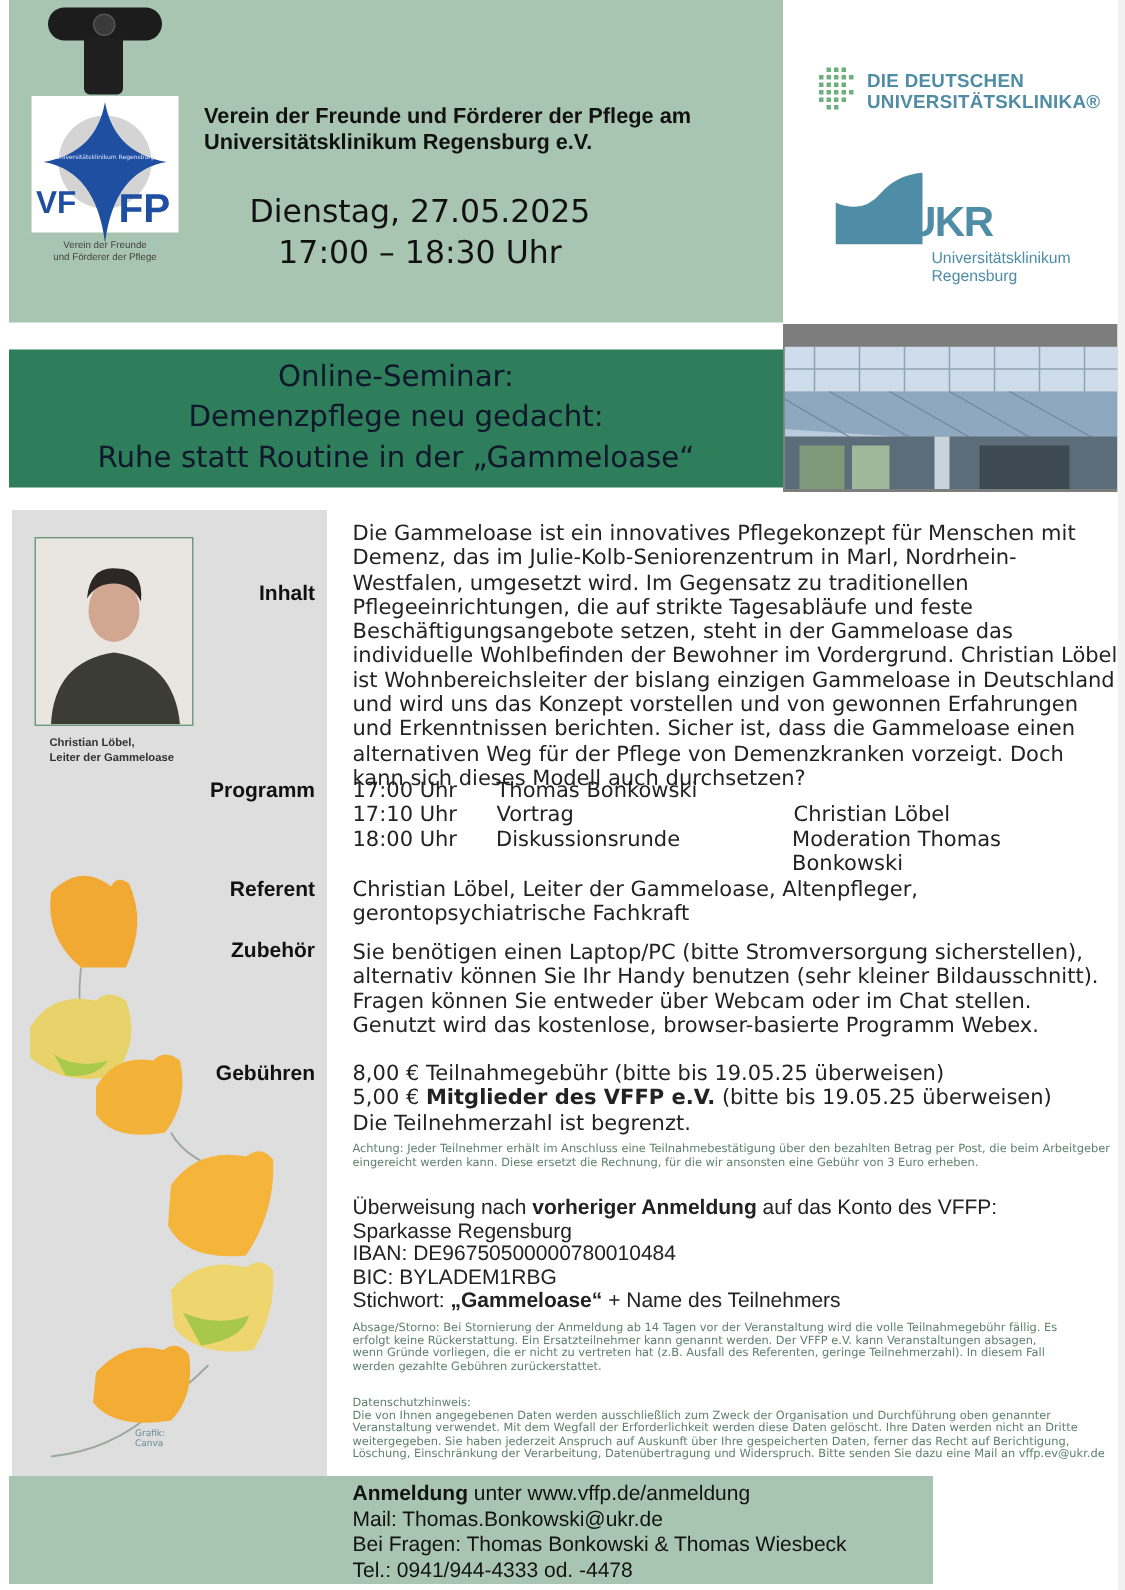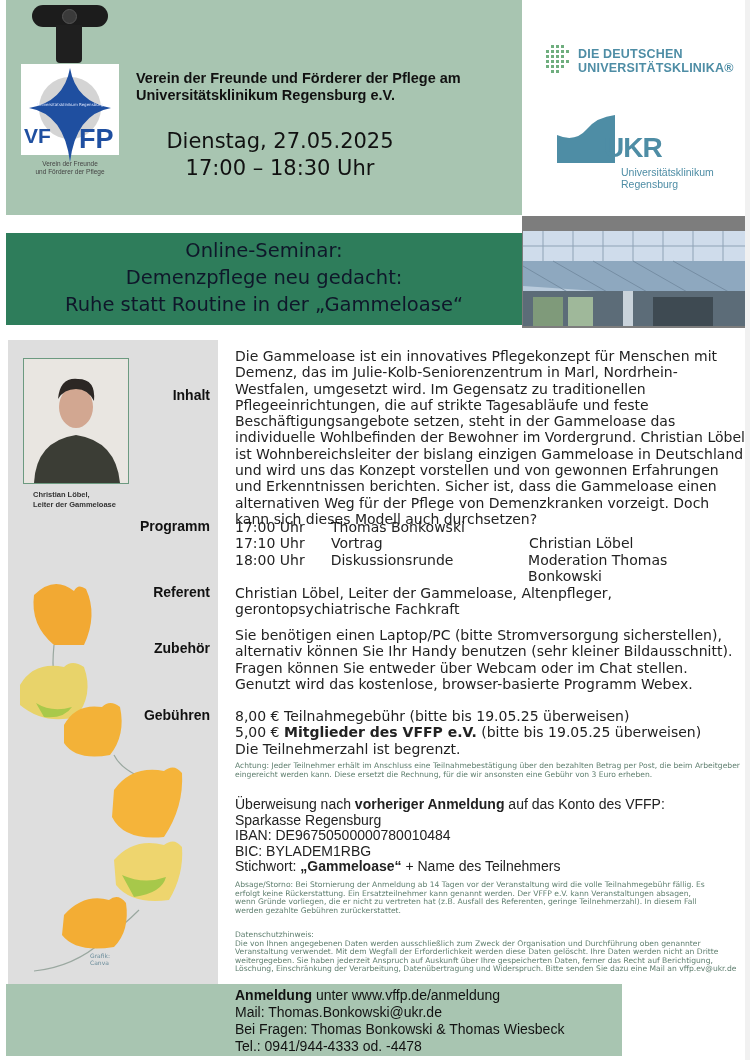--- a/index.html
+++ b/index.html
@@ -179,21 +179,21 @@
   <path d="M50 340 Q70 318 95 325 Q104 318 112 328 Q116 356 100 372 Q62 378 48 360 Z" fill="#f3ad34"></path>
 </svg>
 <div class="abs grafik">
   <div>Grafik:</div>
   <div>Canva</div>
 </div>
 
 <div class="abs label" style="top:345px;margin-top:42px;">Inhalt</div>
 <div class="abs label" style="top:518px;">Programm</div>
 <div class="abs label" style="top:584px;">Referent</div>
-<div class="abs label" style="top:640px;">Zubehör</div>
+<div class="abs label" style="top:625px;">Zubehör</div>
 <div class="abs label" style="top:707px;">Gebühren</div>
 
 <div class="abs content" style="top:348px;">Die Gammeloase ist ein innovatives Pflegekonzept für Menschen mit Demenz, das im Julie-Kolb-Seniorenzentrum in Marl, Nordrhein-Westfalen, umgesetzt wird. Im Gegensatz zu traditionellen Pflegeeinrichtungen, die auf strikte Tagesabläufe und feste Beschäftigungsangebote setzen, steht in der Gammeloase das individuelle Wohlbefinden der Bewohner im Vordergrund. Christian Löbel ist Wohnbereichsleiter der bislang einzigen Gammeloase in Deutschland und wird uns das Konzept vorstellen und von gewonnen Erfahrungen und Erkenntnissen berichten. Sicher ist, dass die Gammeloase einen alternativen Weg für der Pflege von Demenzkranken vorzeigt. Doch kann sich dieses Modell auch durchsetzen?</div>
 
 <div class="abs content" style="top:519px;">
   <div class="prog-row">
     <span>17:00 Uhr</span>
     <span>Thomas Bonkowski</span>
   </div>
   <div class="prog-row">

